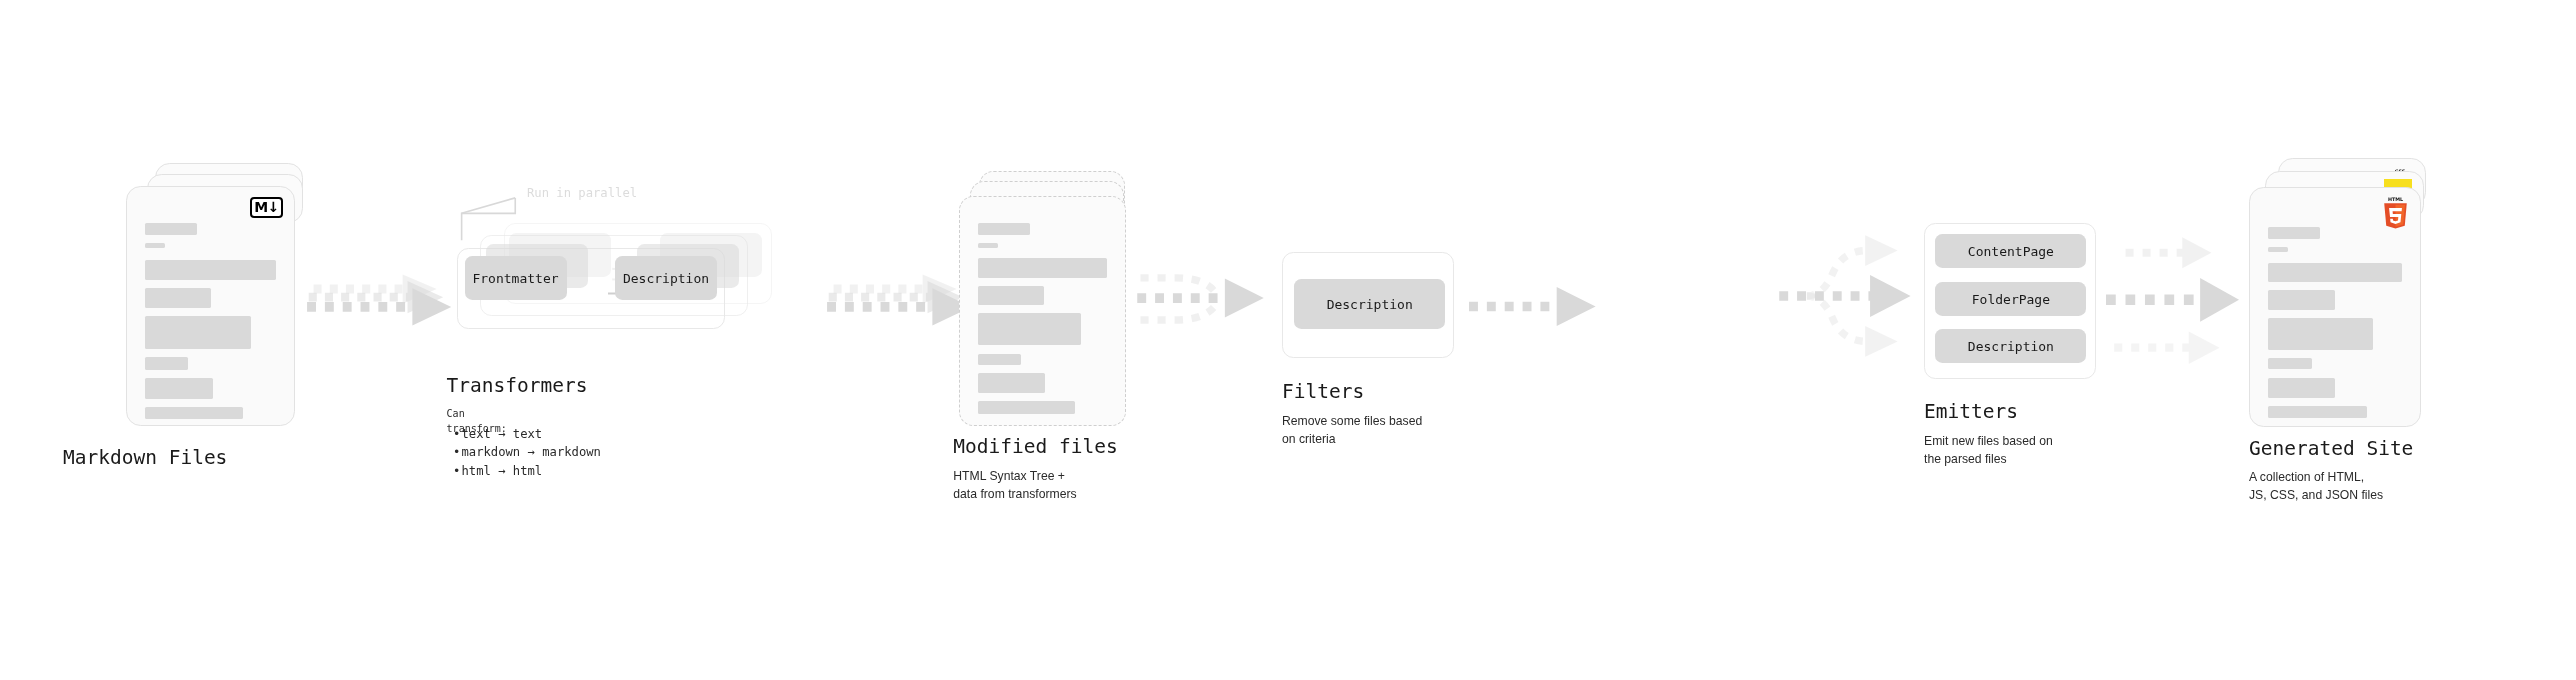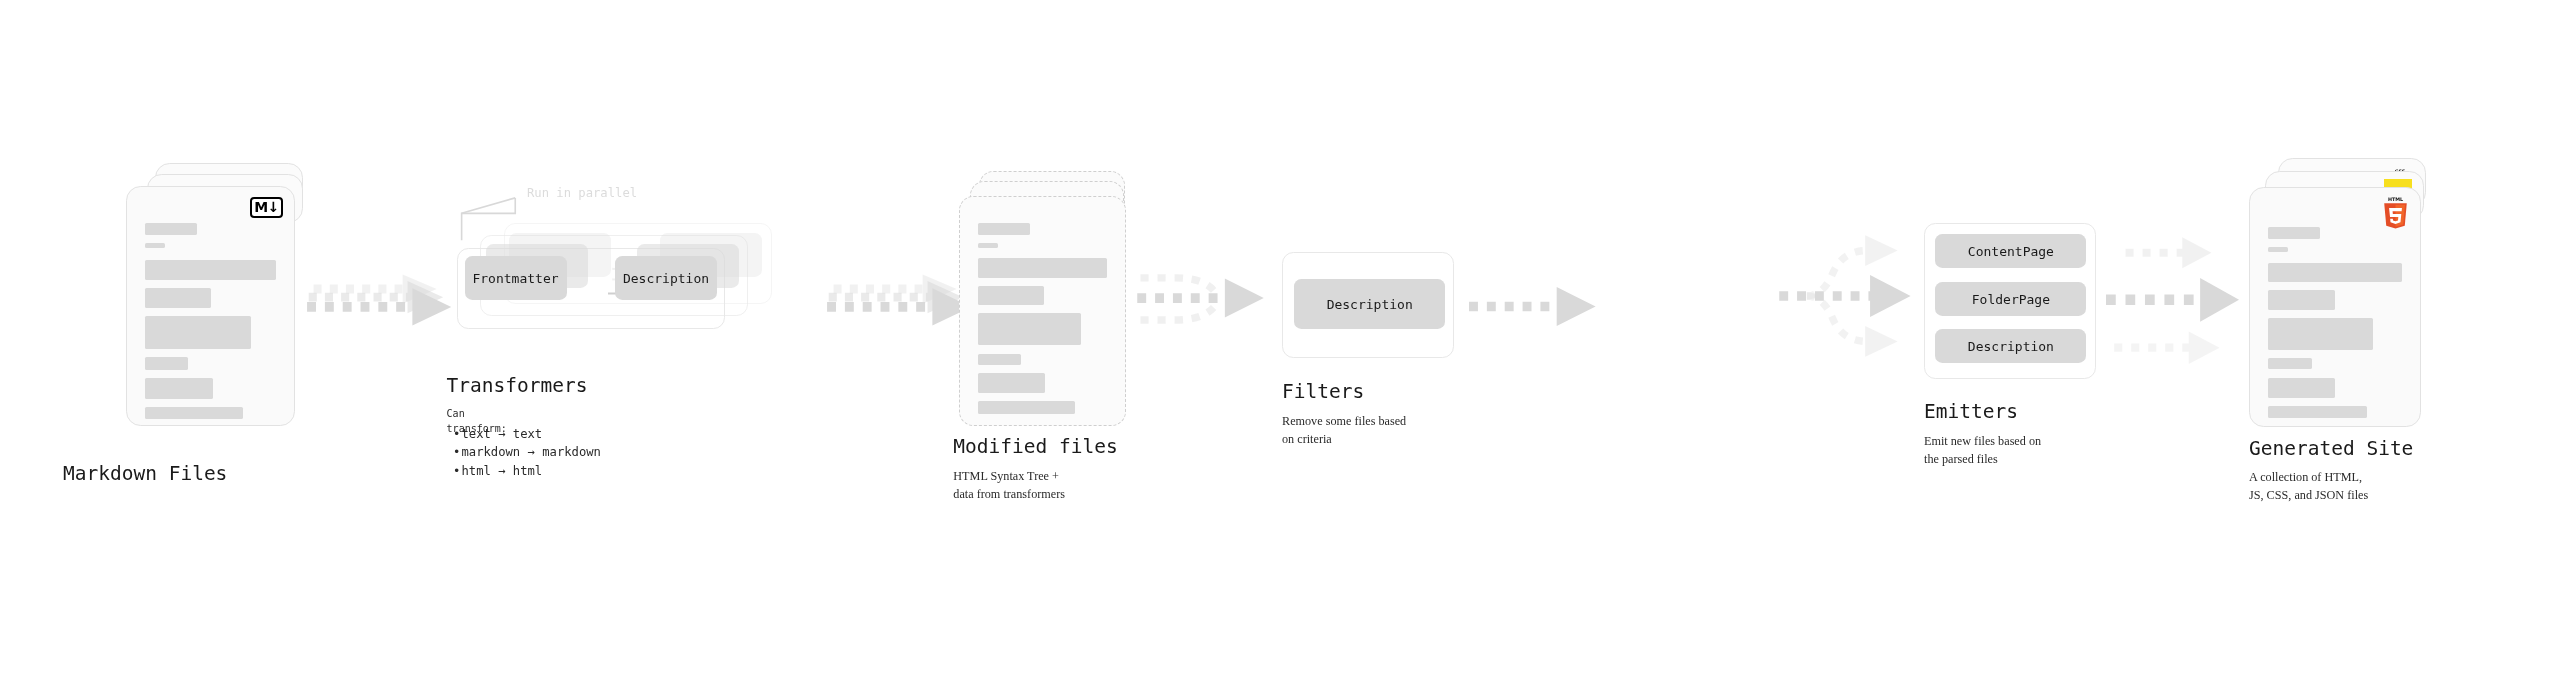--- a/index.html
+++ b/index.html
@@ -57,21 +57,21 @@
 
   
   .title {
     font-family: "DejaVu Sans Mono", "Liberation Mono", monospace;
     font-size: 19.5px;
     color: #1a1a1a;
     letter-spacing: 0px;
     white-space: nowrap;
   }
   .subtitle {
-    font-family: Liberation Serif, serif;
+    font-family: Liberation Sans, sans-serif;
     font-size: 12.2px;
     color: #2a2a2a;
     line-height: 1.45;
     white-space: pre;
   }
   .sub-lead {
     font-family: "DejaVu Sans Mono", "Liberation Mono", monospace;
     font-size: 10px;
     color: #2a2a2a;
     line-height: 1.45;
@@ -137,21 +137,21 @@
           <div class="bar" style="width:19.5px; height:4.9px; margin-bottom:11.4px;"></div>
           <div class="bar" style="width:100%; height:20.3px;"></div>
           <div class="bar" style="width:50%; height:20.3px;"></div>
           <div class="bar" style="width:81%; height:33px;"></div>
           <div class="bar" style="width:33%; height:12.2px;"></div>
           <div class="bar" style="width:52%; height:21px;"></div>
           <div class="bar" style="width:75%; height:12.2px; margin-bottom:0;"></div>
         </div>
       </div>
     </div>
-    <div class="title" style="position:absolute; left:-63px; top:283px;margin-top:16px;">Markdown Files</div>
+    <div class="title" style="position:absolute; left:-63px; top:283px;">Markdown Files</div>
   </div>
 
   <div class="node" style="left:307px; top:268px;">
     <svg width="150" height="81" viewBox="0 0 185 100">
       <g opacity="0.35">
         <line x1="8" y1="26" x2="122" y2="26" stroke="#d9d9d9" stroke-width="11" stroke-dasharray="10 10"></line>
         <polygon points="118,8 160,26 118,44" fill="#d9d9d9"></polygon>
       </g>
       <g opacity="0.55">
         <line x1="2" y1="36" x2="128" y2="36" stroke="#d9d9d9" stroke-width="11" stroke-dasharray="10 10"></line>

